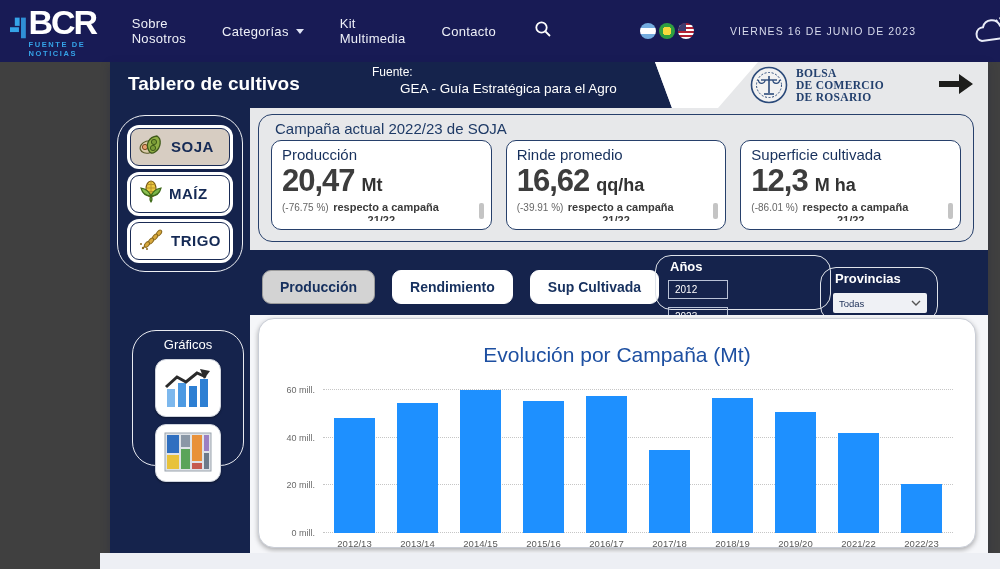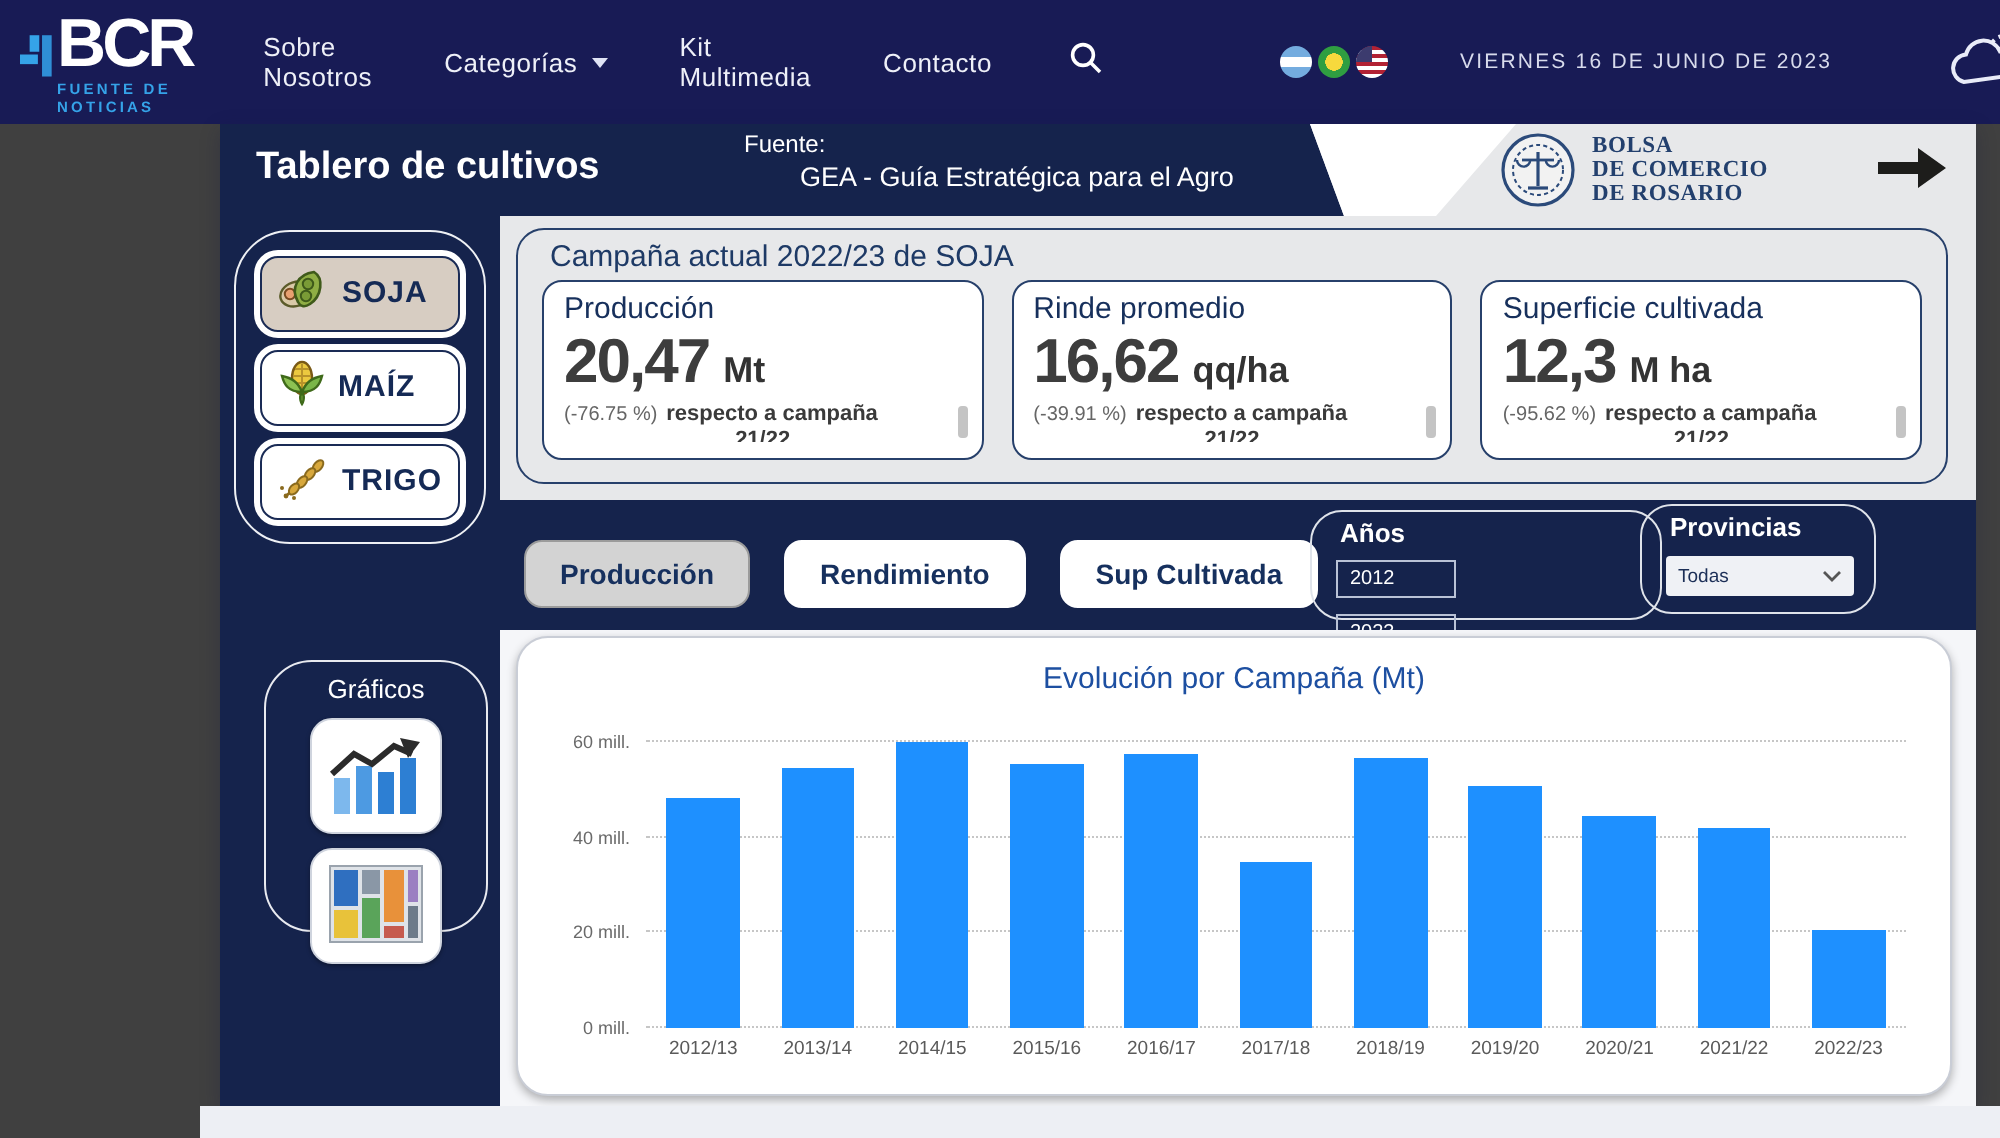--- a/index.html
+++ b/index.html
@@ -87,31 +87,31 @@
   .tabs { position:absolute; left:12px; top:20px; display:flex; gap:17px; }
   .tab { padding:8px 17px; border-radius:9px; background:#fff; border:1px solid #fff;
     color:#16305e; font-weight:bold; font-size:14px; cursor:pointer; }
   .tab.selected { background:#d3d3d3; border:1px solid #9b9b9b; }
   .years-box { position:absolute; left:405px; top:5px; width:176px; height:55px;
     border:1.3px solid #dfe3ea; border-radius:16px; }
   .filter-label { color:#fff; font-weight:bold; font-size:13px; margin:3px 0 0 14px; }
   .years-inputs { display:flex; gap:8px; margin:6px 0 0 12px;flex-direction:column; }
   .year-input { width:60px; height:19px; background:transparent; border:1px solid #b9c2d6;
     color:#fff; font-size:10px; padding-left:6px; font-family:"Liberation Sans", sans-serif; }
-  .prov-box { position:absolute; left:570px; top:2px; width:118px; height:55px;
+  .prov-box { position:absolute; left:570px; top:17px; width:118px; height:55px;
     border:1.3px solid #dfe3ea; border-radius:16px; }
   .prov-select { margin:7px 0 0 12px; width:94px; height:20px; background:#eff1f5; border-radius:2px;
     display:flex; align-items:center; justify-content:space-between; padding:0 6px; cursor:pointer; }
   .prov-value { color:#1c2f57; font-size:9.5px; }
 
   
   .chart-zone { position:absolute; left:140px; top:253px; width:738px; height:238px; background:#f5f6f9; }
   .chart-card { position:absolute; left:8px; top:3px; width:718px; height:230px; background:#fff;
     border:1px solid #c9cdd6; border-radius:16px; box-shadow:0 2px 5px rgba(0,0,0,.3); }
-  .chart-title { text-align:center; color:#1d4fa1; font-size:15px; margin-top:12px; }
+  .chart-title { text-align:center; color:#1d4fa1; font-size:21px; margin-top:24px; }
   .plot { position:relative; margin:16px 22px 0 64px; height:168px; }
   .gridline { position:absolute; left:0; right:0; border-top:1px dotted #c6c6c6; }
   .ylab { position:absolute; left:-58px; width:50px; text-align:right; font-size:9px; color:#6a6a6a; transform:translateY(-50%); }
   .cols { position:absolute; left:0; right:0; top:0; bottom:0; display:flex; }
   .col { flex:1; display:flex; flex-direction:column; align-items:center; }
   .bar-area { height:150px; width:100%; display:flex; align-items:flex-end; justify-content:center; }
   .bar { width:64%; background:#1e90ff; cursor:pointer; }
   .xlab { font-size:9.5px; color:#5a5a5a; padding-top:5px; }
 
   .bottom-strip { position:absolute; left:100px; top:553px; width:900px; height:16px; background:#edeff4; }
@@ -294,21 +294,21 @@
               </div>
               <div class="card-notes"><span class="card-pct">(-39.91 %)</span> <span class="card-note">respecto a campaña</span><div class="card-note2">21/22</div></div>
               <div class="card-scrollbar"></div>
             </div>
             <div class="card">
               <div class="card-title">Superficie cultivada</div>
               <div class="card-valrow">
                 <span class="card-value">12,3</span>
                 <span class="card-unit">M ha</span>
               </div>
-              <div class="card-notes"><span class="card-pct">(-95.62 %)</span> <span class="card-note">respecto a campaña</span><div class="card-note2">21/22</div></div>
+              <div class="card-notes"><span class="card-pct">(-86.01 %)</span> <span class="card-note">respecto a campaña</span><div class="card-note2">21/22</div></div>
               <div class="card-scrollbar"></div>
             </div>
           </div>
       </div>
     </section>
 
     <section class="controls">
       <div class="tabs" id="tabs">
           <button class="tab selected">Producción</button>
           <button class="tab">Rendimiento</button>
@@ -388,26 +388,20 @@
                 <div class="xlab">2018/19</div>
               </div>
               <div class="col">
                 <div class="bar-area">
                   <div class="bar" title="2019/20: 51" style="height: 121.429px; background: rgb(30, 144, 255);"></div>
                 </div>
                 <div class="xlab">2019/20</div>
               </div>
               <div class="col">
                 <div class="bar-area">
-                  <div class="bar" title="2020/21: 44.6" style="height: 106.19px; background: rgb(30, 144, 255);"></div>
-                </div>
-                <div class="xlab">2020/21</div>
-              </div>
-              <div class="col">
-                <div class="bar-area">
                   <div class="bar" title="2021/22: 42.1" style="height: 100.238px; background: rgb(30, 144, 255);"></div>
                 </div>
                 <div class="xlab">2021/22</div>
               </div>
               <div class="col">
                 <div class="bar-area">
                   <div class="bar" title="2022/23: 20.5" style="height: 48.8095px; background: rgb(30, 144, 255);"></div>
                 </div>
                 <div class="xlab">2022/23</div>
               </div>

